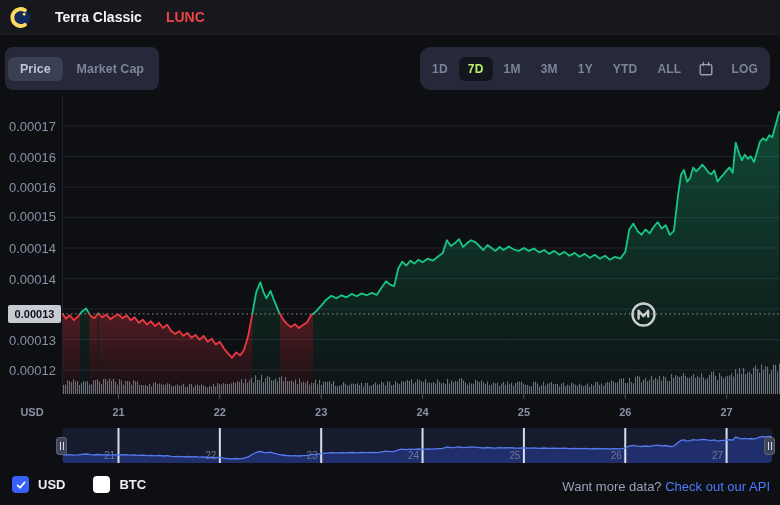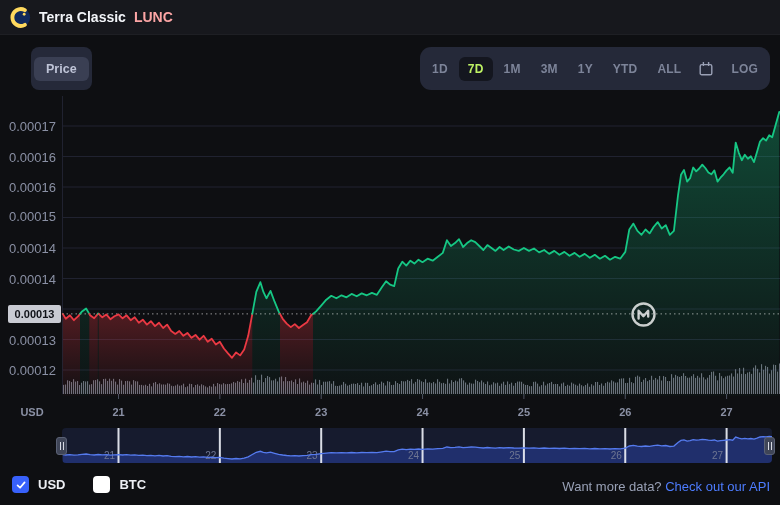--- a/index.html
+++ b/index.html
@@ -3,30 +3,30 @@
 <meta charset="utf-8">
 <style>
   html,body{margin:0;padding:0;}
   body{
     width:780px;height:505px;position:relative;overflow:hidden;
     background:#0E0F12;color:#fff;
     font-family:"Liberation Sans",sans-serif;
   }
   .header{
     position:absolute;top:0;left:0;right:0;height:35px;background:#17181D;
-    display:flex;align-items:center;padding-left:10px;gap:8px;box-sizing:border-box;
+    display:flex;align-items:center;padding-left:10px;gap:24px;box-sizing:border-box;
     border-bottom:1px solid rgba(255,255,255,0.03);
   }
   .coin-logo{width:21px;height:21px;display:block;}
   .title{font-size:14px;font-weight:700;color:#F2F4F8;}
-  .symbol{font-size:14px;font-weight:600;color:#fca5a5;}
+  .symbol{font-size:14px;font-weight:600;color:#ef4444;}
 
   .pill-group{
     position:absolute;top:47px;display:flex;align-items:center;
-    background:#252939;border-radius:8px;padding:3px;gap:2px;height:43px;box-sizing:border-box;margin-left:26px;
+    background:#252939;border-radius:8px;padding:3px;gap:2px;height:43px;box-sizing:border-box;
   }
   #type-group{left:5px;}
   #range-group{right:10px;border-radius:11px;}
   .pill{
     border:none;background:transparent;color:#7D8499;font-size:12.5px;font-weight:600;
     padding:5px 12px;border-radius:6px;cursor:pointer;font-family:inherit;white-space:nowrap;
   }
   .pill.sel-light{background:#3A3F53;color:#BFC4D7;}
   #range-group .pill{padding:5px 9px;font-size:12px;font-weight:700;letter-spacing:.2px;}
   .pill.sel-dark{background:#14161F;color:#bef264;}
@@ -78,20 +78,21 @@
     <circle cx="12" cy="12" r="11" fill="#11295B"></circle>
     <path d="M17,3.6 A9.6,9.6 0 1 0 17,20.4" fill="none" stroke="#FFD95E" stroke-width="4.4" stroke-linecap="round"></path>
     <circle cx="16.2" cy="8.3" r="1.6" fill="#FFD95E"></circle>
   </svg>
   <span class="title">Terra Classic</span>
   <span class="symbol">LUNC</span>
 </div>
 
 <div class="pill-group" id="type-group">
     <button class="pill sel-light">Price</button>
+    <button class="pill">Market Cap</button>
   </div>
 
 <div class="pill-group" id="range-group">
   <span id="ranges-slot" style="display:contents"><button class="pill">1D</button><button class="pill sel-dark">7D</button><button class="pill">1M</button><button class="pill">3M</button><button class="pill">1Y</button><button class="pill">YTD</button><button class="pill">ALL</button></span>
   <button class="icon-btn">
     <svg width="14" height="14" viewBox="0 0 14 14">
       <rect x="1.2" y="2.6" width="11.6" height="10.2" rx="1.6" fill="none" stroke="#9AA0B5" stroke-width="1.4"></rect>
       <line x1="4.4" y1="0.6" x2="4.4" y2="3.4" stroke="#9AA0B5" stroke-width="1.4" stroke-linecap="round"></line>
       <line x1="9.6" y1="0.6" x2="9.6" y2="3.4" stroke="#9AA0B5" stroke-width="1.4" stroke-linecap="round"></line>
     </svg>

